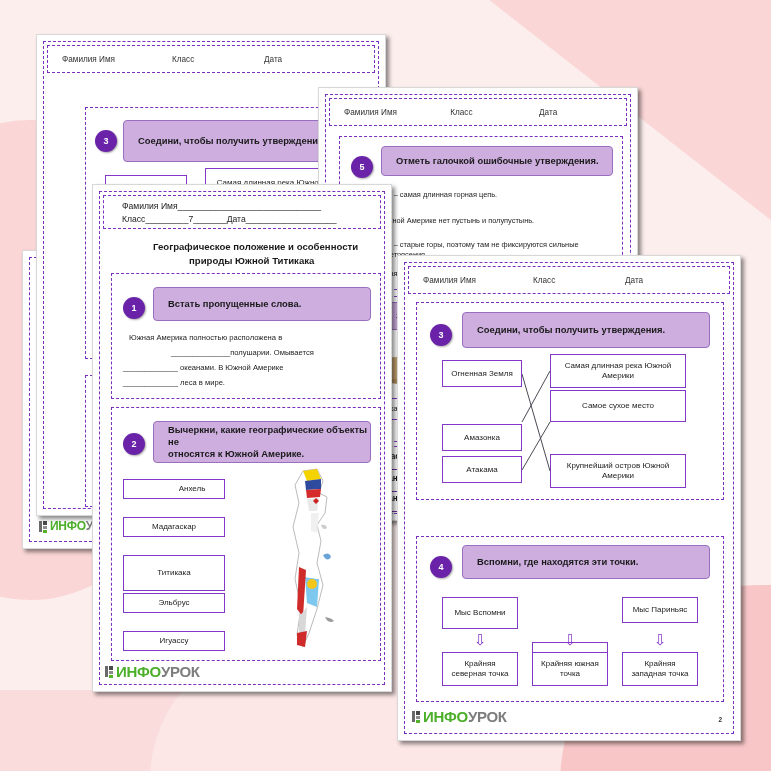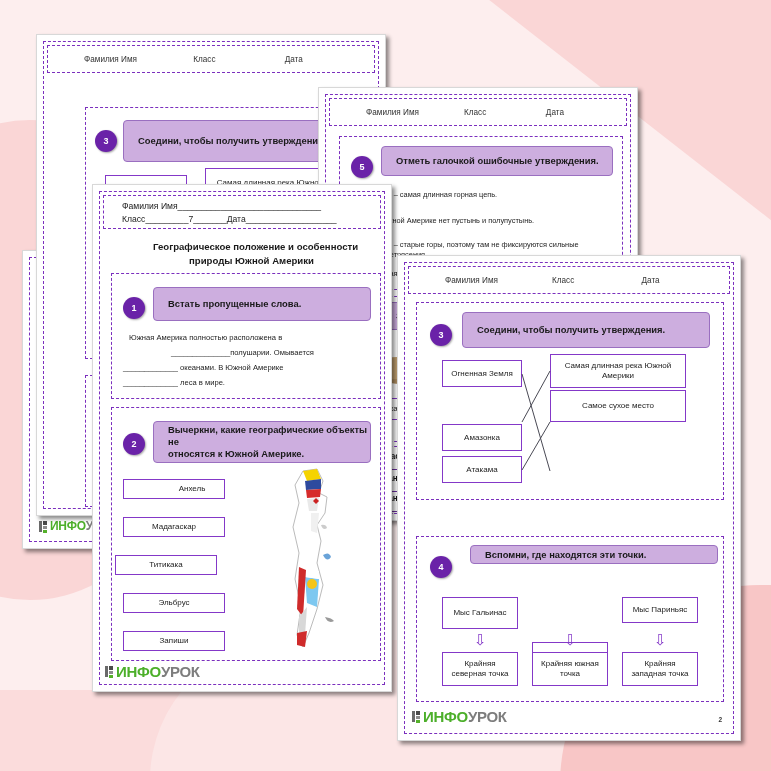--- a/index.html
+++ b/index.html
@@ -26,21 +26,21 @@
     position:absolute;left:6px;top:6px;right:6px;bottom:6px;
     border:1.6px dashed #7b2fbe;
   }
   .hdr{
     position:absolute;left:10px;top:10px;right:10px;height:26px;
     border:1.6px dashed #7b2fbe;
     display:flex;align-items:center;
     font-size:8.2px;color:#333;
   }
   .hdr span{display:block;}
-  .hdr .h1{margin-left:36px;width:110px;}
+  .hdr .h1{margin-left:14px;width:110px;}
   .hdr .h2{width:92px;}
   .hdr .h3{width:90px;}
 
   .hdr-lines{
     position:absolute;left:10px;top:10px;right:10px;height:34px;
     border:1.6px dashed #7b2fbe;
     font-size:8.6px;color:#222;padding:4px 0 0 18px;box-sizing:border-box;line-height:13px;
     white-space:nowrap;
   }
 
@@ -185,42 +185,42 @@
   <div class="fillline" style="left:30px;top:423px;width:248px;"></div>
 </div>
 
 <div class="sheet" style="left:92px;top:184px;width:298px;height:506px;z-index:4;">
   <div class="dashed-outer"></div>
   <div class="hdr-lines">
     <div>Фамилия Имя______________________________</div>
     <div>Класс_________7_______Дата___________________</div>
   </div>
   <div class="bold-q" style="left:60px;top:56px;font-size:9.6px;">Географическое положение и особенности</div>
-  <div class="bold-q" style="left:96px;top:70px;font-size:9.6px;">природы Южной Америки</div>
+  <div class="bold-q" style="left:96px;top:70px;font-size:9.6px;">природы Южной Титикака</div>
 
   <div class="block" style="left:18px;top:88px;width:268px;height:124px;"></div>
   <div class="badge" style="left:30px;top:112px;">1</div>
   <div class="banner" style="left:60px;top:102px;width:218px;height:34px;">Встать пропущенные слова.</div>
   <div class="body-text" style="left:36px;top:146px;">Южная Америка полностью расположена в</div>
   <div class="body-text" style="left:30px;top:161px;margin-left:48px;">______________полушарии. Омывается</div>
   <div class="body-text" style="left:30px;top:176px;">_____________ океанами. В Южной Америке</div>
   <div class="body-text" style="left:30px;top:191px;">_____________ леса в мире.</div>
 
   <div class="block" style="left:18px;top:222px;width:268px;height:252px;"></div>
   <div class="badge" style="left:30px;top:248px;">2</div>
   <div class="banner" style="left:60px;top:236px;width:218px;height:42px;flex-direction:column;align-items:flex-start;justify-content:center;">
     <span>Вычеркни, какие географические объекты не</span>
     <span>относятся к Южной Америке.</span>
   </div>
 
   <div class="tbox" style="left:30px;top:294px;width:102px;height:20px;padding-left:39px;">Анхель</div>
   <div class="tbox" style="left:30px;top:332px;width:102px;height:20px;">Мадагаскар</div>
-  <div class="tbox" style="left:22px;top:370px;width:102px;height:20px;">Титикака</div>
+  <div class="tbox" style="left:30px;top:370px;width:102px;height:36px;">Титикака</div>
   <div class="tbox" style="left:30px;top:408px;width:102px;height:20px;">Эльбрус</div>
-  <div class="tbox" style="left:30px;top:446px;width:102px;height:20px;">Запиши</div>
+  <div class="tbox" style="left:30px;top:446px;width:102px;height:20px;">Игуассу</div>
 
   <div class="map" style="left:190px;top:282px;width:96px;height:188px;">
     <svg width="96" height="188" viewBox="0 0 96 188">
       <path d="M20 4 L34 2 L40 14 L36 26 L44 30 L42 46 L34 58 L38 74 L34 96 L40 118 L34 142 L26 166 L20 180 L14 168 L18 140 L12 112 L16 86 L10 60 L16 36 L12 18 Z" fill="#ffffff" stroke="#bbb" stroke-width="1"></path>
       <path d="M20 4 L34 2 L38 12 L24 14 Z" fill="#f5d300"></path>
       <path d="M22 14 L38 12 L38 22 L23 23 Z" fill="#2e4a9e"></path>
       <path d="M23 23 L38 22 L37 30 L24 31 Z" fill="#d62b2b"></path>
       <path d="M24 32 L36 31 L34 44 L26 44 Z" fill="#e9e9e9"></path>
       <path d="M30 34 l3 -3 3 3 -3 3 z" fill="#cc2222"></path>
       <path d="M28 46 L36 46 L34 66 L28 64 Z" fill="#f0f0f0"></path>
@@ -259,32 +259,33 @@
   <div class="block" style="left:18px;top:46px;width:306px;height:196px;"></div>
   <div class="badge" style="left:32px;top:68px;">3</div>
   <div class="banner" style="left:64px;top:56px;width:248px;height:36px;">Соедини, чтобы получить утверждения.</div>
 
   <div class="tbox" style="left:44px;top:104px;width:80px;height:27px;">Огненная Земля</div>
   <div class="tbox" style="left:44px;top:152px;width:80px;height:27px;margin-top:16px;">Амазонка</div>
   <div class="tbox" style="left:44px;top:200px;width:80px;height:27px;">Атакама</div>
 
   <div class="tbox" style="left:152px;top:98px;width:136px;height:34px;">Самая длинная река Южной Америки</div>
   <div class="tbox" style="left:152px;top:134px;width:136px;height:32px;">Самое сухое место</div>
+  <div class="tbox" style="left:152px;top:198px;width:136px;height:34px;">Крупнейший остров Южной Америки</div>
 
   <svg class="lines" width="342" height="484">
     <line x1="124" y1="118" x2="152" y2="215" stroke="#4a4a55" stroke-width="1"></line>
     <line x1="124" y1="166" x2="152" y2="115" stroke="#4a4a55" stroke-width="1"></line>
     <line x1="124" y1="214" x2="152" y2="166" stroke="#4a4a55" stroke-width="1"></line>
   </svg>
 
   <div class="block" style="left:18px;top:280px;width:306px;height:164px;"></div>
   <div class="badge" style="left:32px;top:300px;">4</div>
-  <div class="banner" style="left:72px;top:289px;width:248px;height:19px;">Вспомни, где находятся эти точки.</div>
-
-  <div class="tbox" style="left:44px;top:341px;width:76px;height:32px;">Мыс Гальинас</div>
+  <div class="banner" style="left:64px;top:289px;width:248px;height:34px;">Вспомни, где находятся эти точки.</div>
+
+  <div class="tbox" style="left:44px;top:341px;width:76px;height:32px;">Мыс Вспомни</div>
   <div class="tbox" style="left:134px;top:341px;width:76px;height:32px;margin-top:45px;">Мыс Фроуард</div>
   <div class="tbox" style="left:224px;top:341px;width:76px;height:26px;">Мыс Париньяс</div>
 
   <div class="arrow" style="left:76px;top:376px;">⇩</div>
   <div class="arrow" style="left:166px;top:376px;">⇩</div>
   <div class="arrow" style="left:256px;top:376px;">⇩</div>
 
   <div class="tbox" style="left:44px;top:396px;width:76px;height:34px;">Крайняя северная точка</div>
   <div class="tbox" style="left:224px;top:396px;width:76px;height:34px;">Крайняя западная точка</div>
   <div class="tbox" style="left:134px;top:396px;width:76px;height:34px;">Крайняя южная точка</div>

